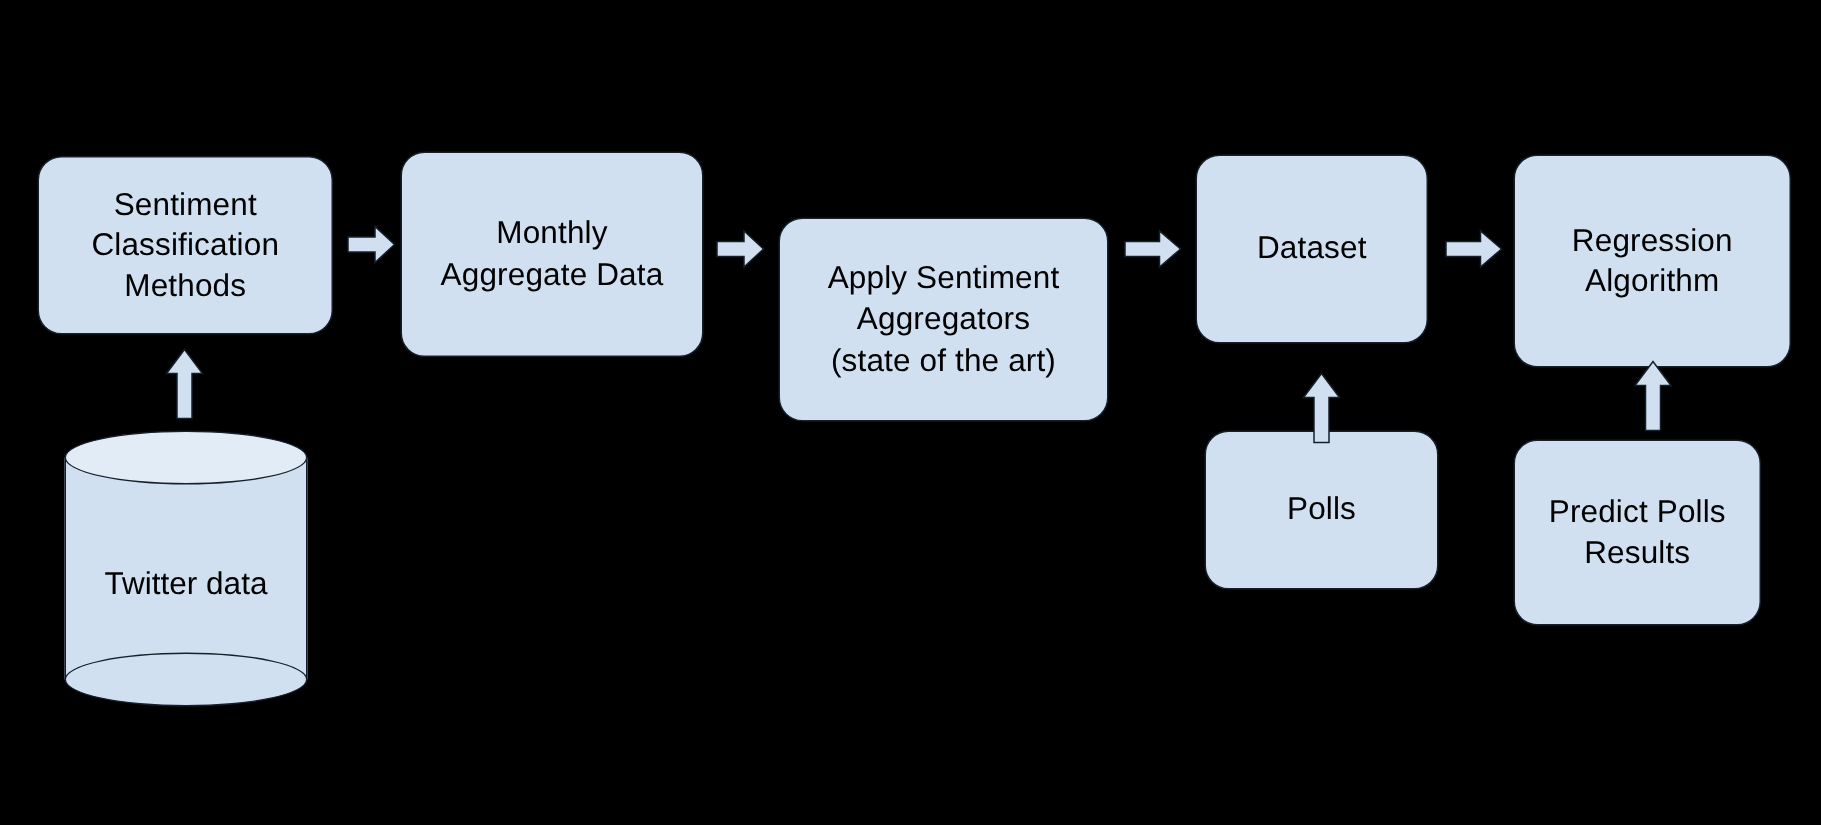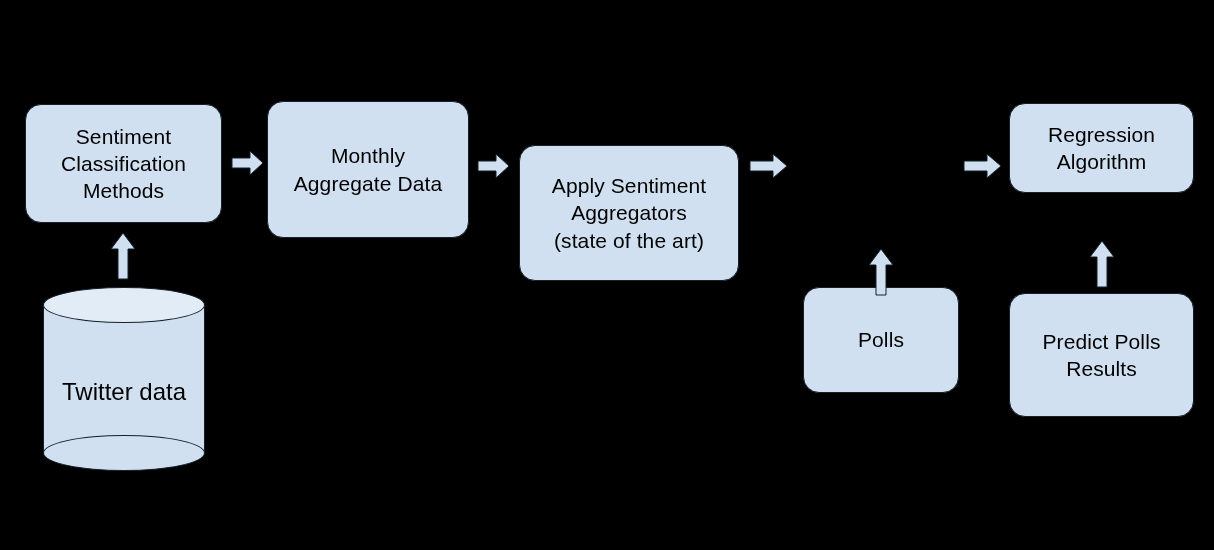--- a/index.html
+++ b/index.html
@@ -74,21 +74,21 @@
     border: 1px solid #16202b;
     border-radius: 50%;
     box-sizing: border-box;
   }
   .cyl-label {
     position: absolute;
     left: 0;
     width: 100%;
     text-align: center;
     color: #000000;
-    font-size: 24px;
+    font-size: 21px;
   }
   .arrow {
     position: absolute;
   }
   .arrow svg {
     display: block;
     overflow: visible;
   }
 </style>
 </head>
@@ -106,38 +106,41 @@
     <span class="node-label">Monthly
 Aggregate Data</span>
   </div>
 
   <div class="node" style="left:519px; top:100px; width:220px; height:136px;margin-top:45px;">
     <span class="node-label">Apply Sentiment
 Aggregators
 (state of the art)</span>
   </div>
 
+  <div class="node" style="left:797px; top:103px; width:155px; height:126px;">
+    <span class="node-label">Dataset</span>
+  </div>
 
-  <div class="node" style="left:1009px; top:103px; width:185px; height:90px;">
+  <div class="node" style="left:1009px; top:103px; width:185px; height:142px;">
     <span class="node-label">Regression
 Algorithm</span>
   </div>
 
   <div class="cylinder" style="left:43px; top:287px; width:162px; height:184px;">
     <div class="cyl-body"></div>
     <div class="cyl-bottom"></div>
     <div class="cyl-top"></div>
     <div class="cyl-label" style="top:91px;">Twitter data</div>
   </div>
 
   <div class="node" style="left:803px; top:287px; width:156px; height:106px;">
     <span class="node-label">Polls</span>
   </div>
 
-  <div class="node" style="left:1009px; top:293px; width:185px; height:124px;">
+  <div class="node" style="left:1009px; top:293px; width:165px; height:124px;">
     <span class="node-label">Predict Polls
 Results</span>
   </div>
 
   <div class="arrow" style="left:232px; top:150px; width:32px; height:26px;">
     <svg width="32" height="26" viewBox="0 0 32 26">
       <polygon points="0,8 18,8 18,1 31,13 18,25 18,18 0,18" fill="#d0e0f0" stroke="#16202b" stroke-width="1"></polygon>
     </svg>
   </div>
 

